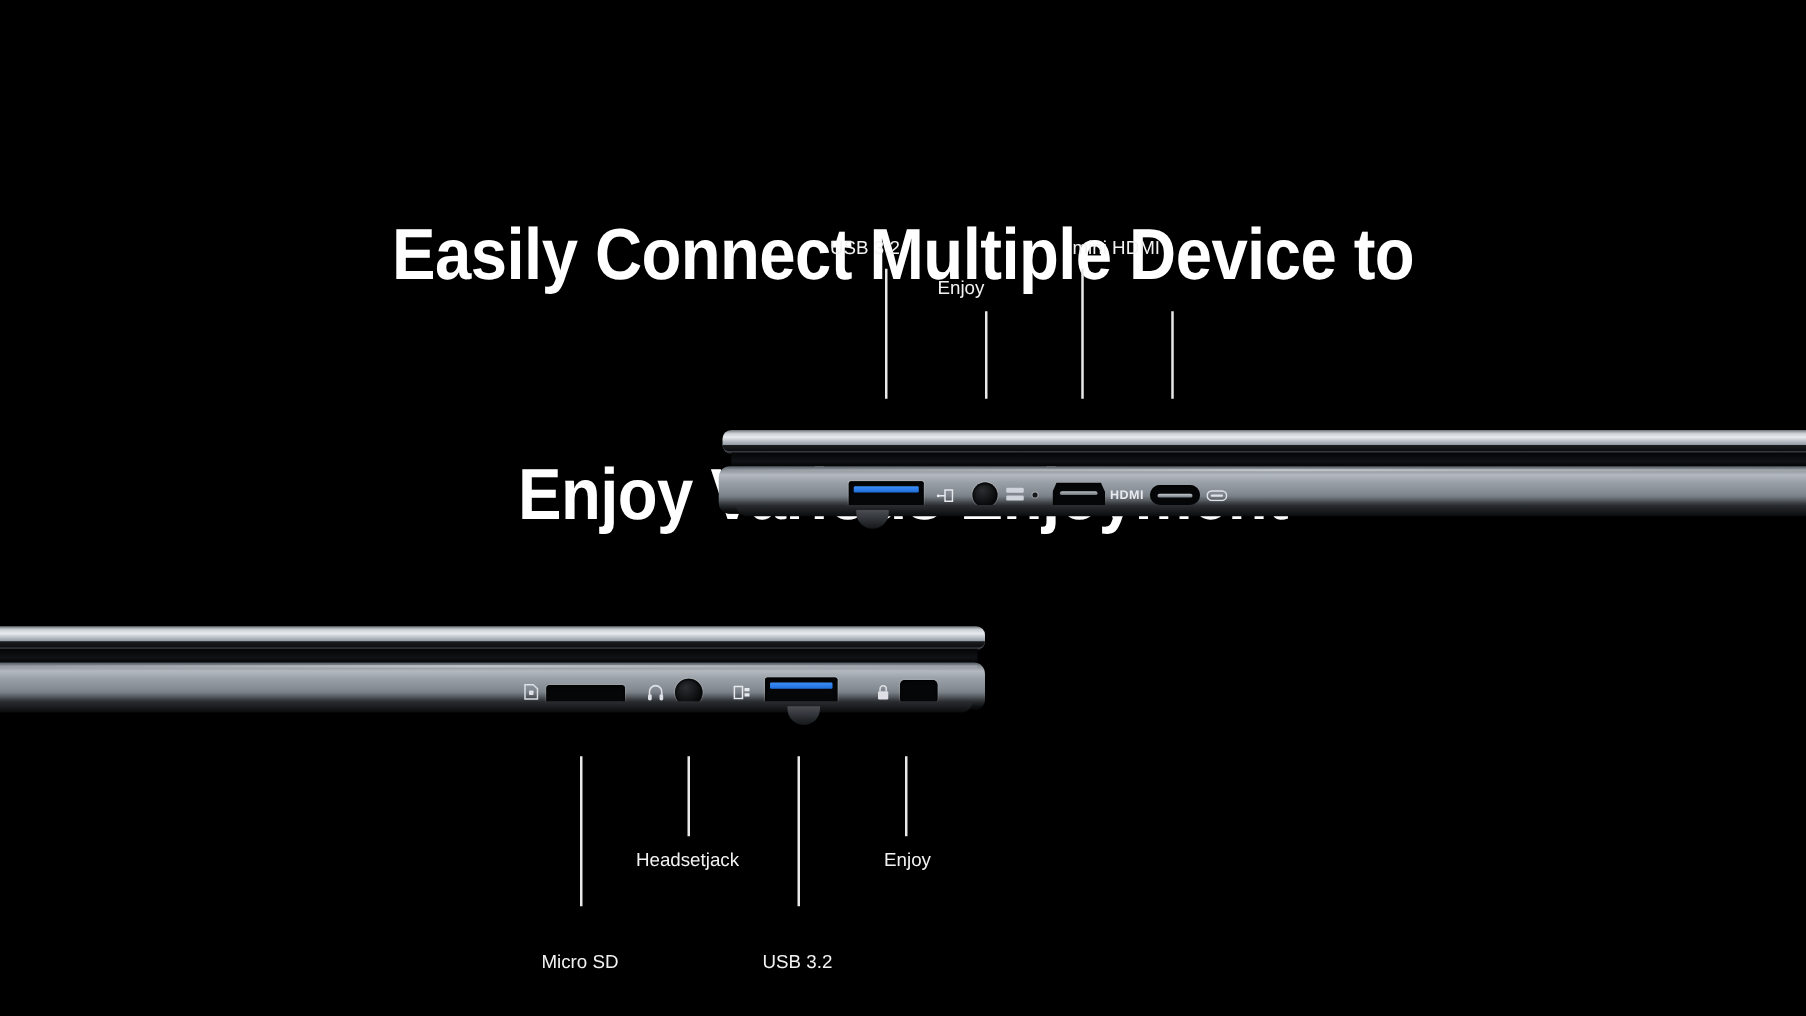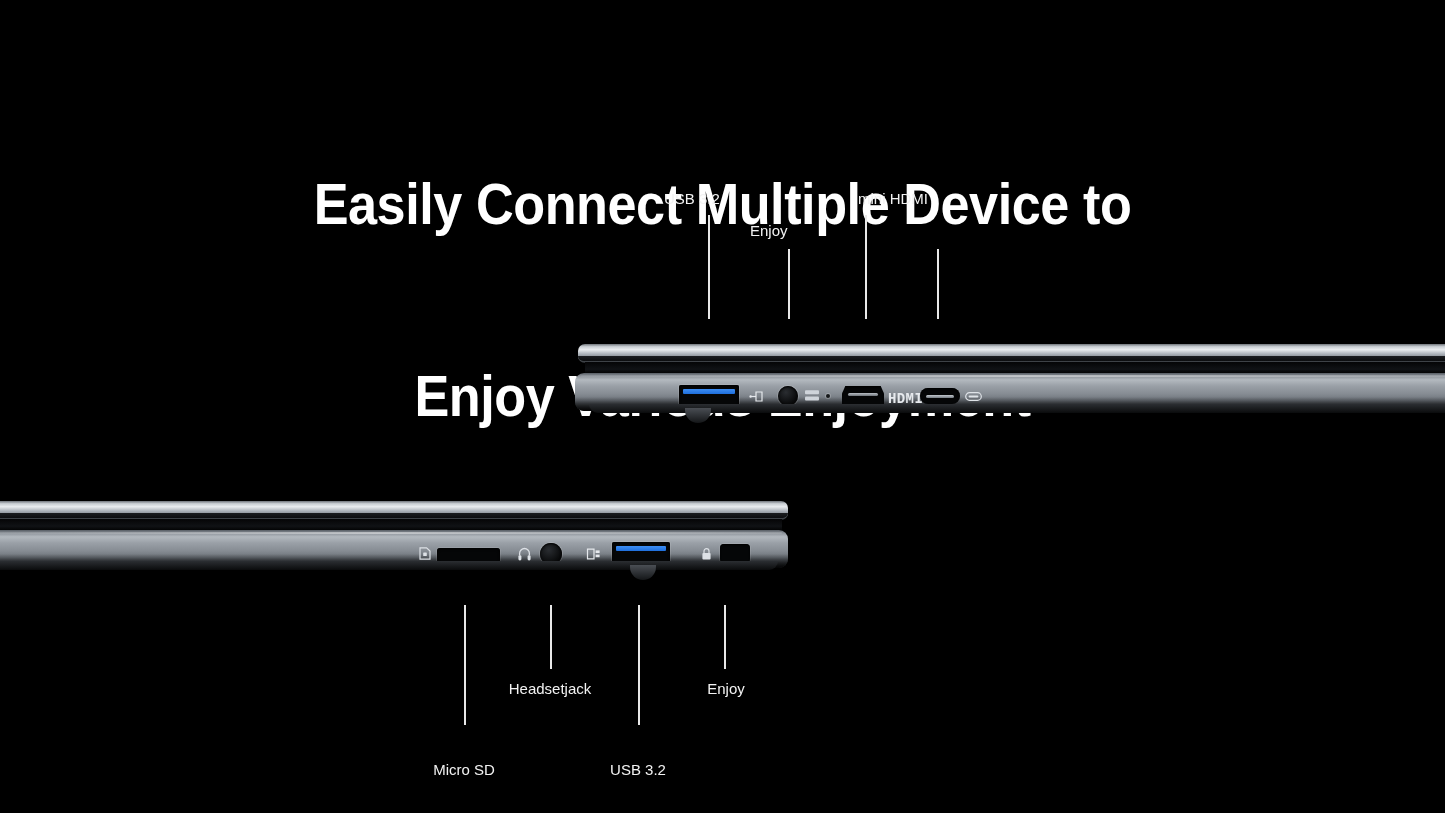--- a/index.html
+++ b/index.html
@@ -179,23 +179,23 @@
   .hdmi-pin {
     position: absolute;
     left: 6px; right: 6px;
     top: 7px;
     height: 3px;
     border-radius: 2px;
     background: linear-gradient(to bottom, #b9bfc6, #6e747a);
   }
   .hdmi-word {
     position: absolute;
-    font-family: Liberation Mono, monospace;
+    font-family: Liberation Sans, sans-serif;
     font-weight: bold;
-    font-size: 14px;
+    font-size: 10px;
     letter-spacing: 0.4px;
     color: #e7eaee;
     white-space: nowrap;
   }
   
   .typec-port {
     position: absolute;
     background: #050607;
     border-radius: 8px;
     box-shadow: inset 0 1px 2px #000;

